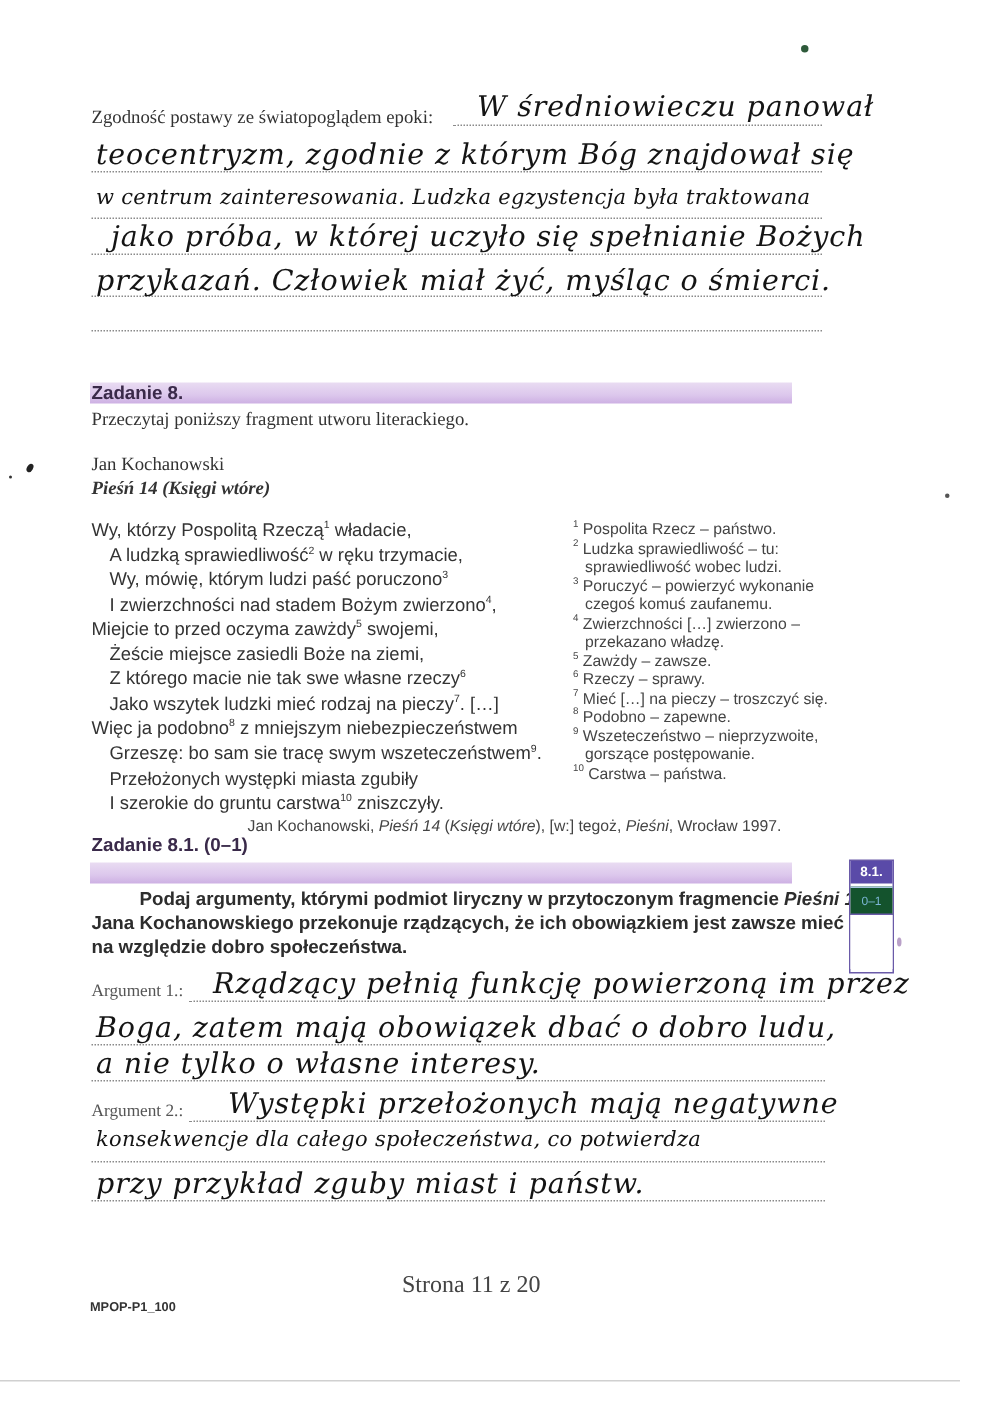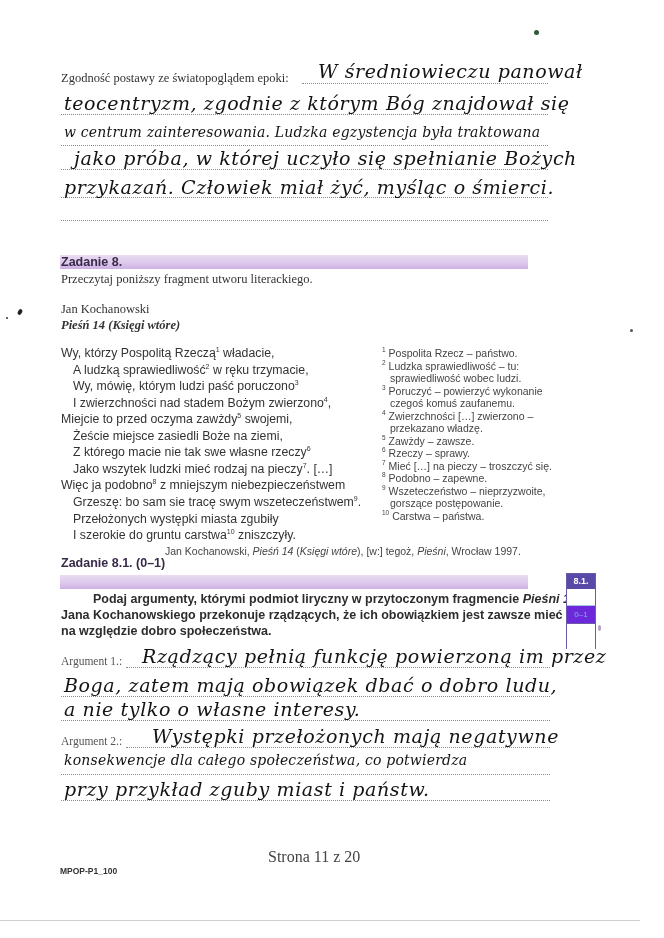--- a/index.html
+++ b/index.html
@@ -69,26 +69,26 @@
       color: #fff;
       font-size: 9px;
       font-weight: bold;
       text-align: center;
       line-height: 15px;
     }
     .score-range {
       height: 19px;
       border-top: 1px solid #a8c6e0;
       border-bottom: 1px solid #6a5aa8;
-      background: #6d28d9;
+      background: #14532d;
       color: #7cb6d6;
       font-size: 8px;
       text-align: center;
       line-height: 18px;
-      margin: 16px 0 0 0;
+      margin: 2px 0 0 0;
     }
     .score-input { height: 36px; background: #fff; }
 
     .speck { position: absolute; border-radius: 50%; }
   </style>
 </head>
 <body>
 
 <div>
   <span class="abs print" style="left:61px; top:71px;">Zgodność postawy ze światopoglądem epoki:</span>

